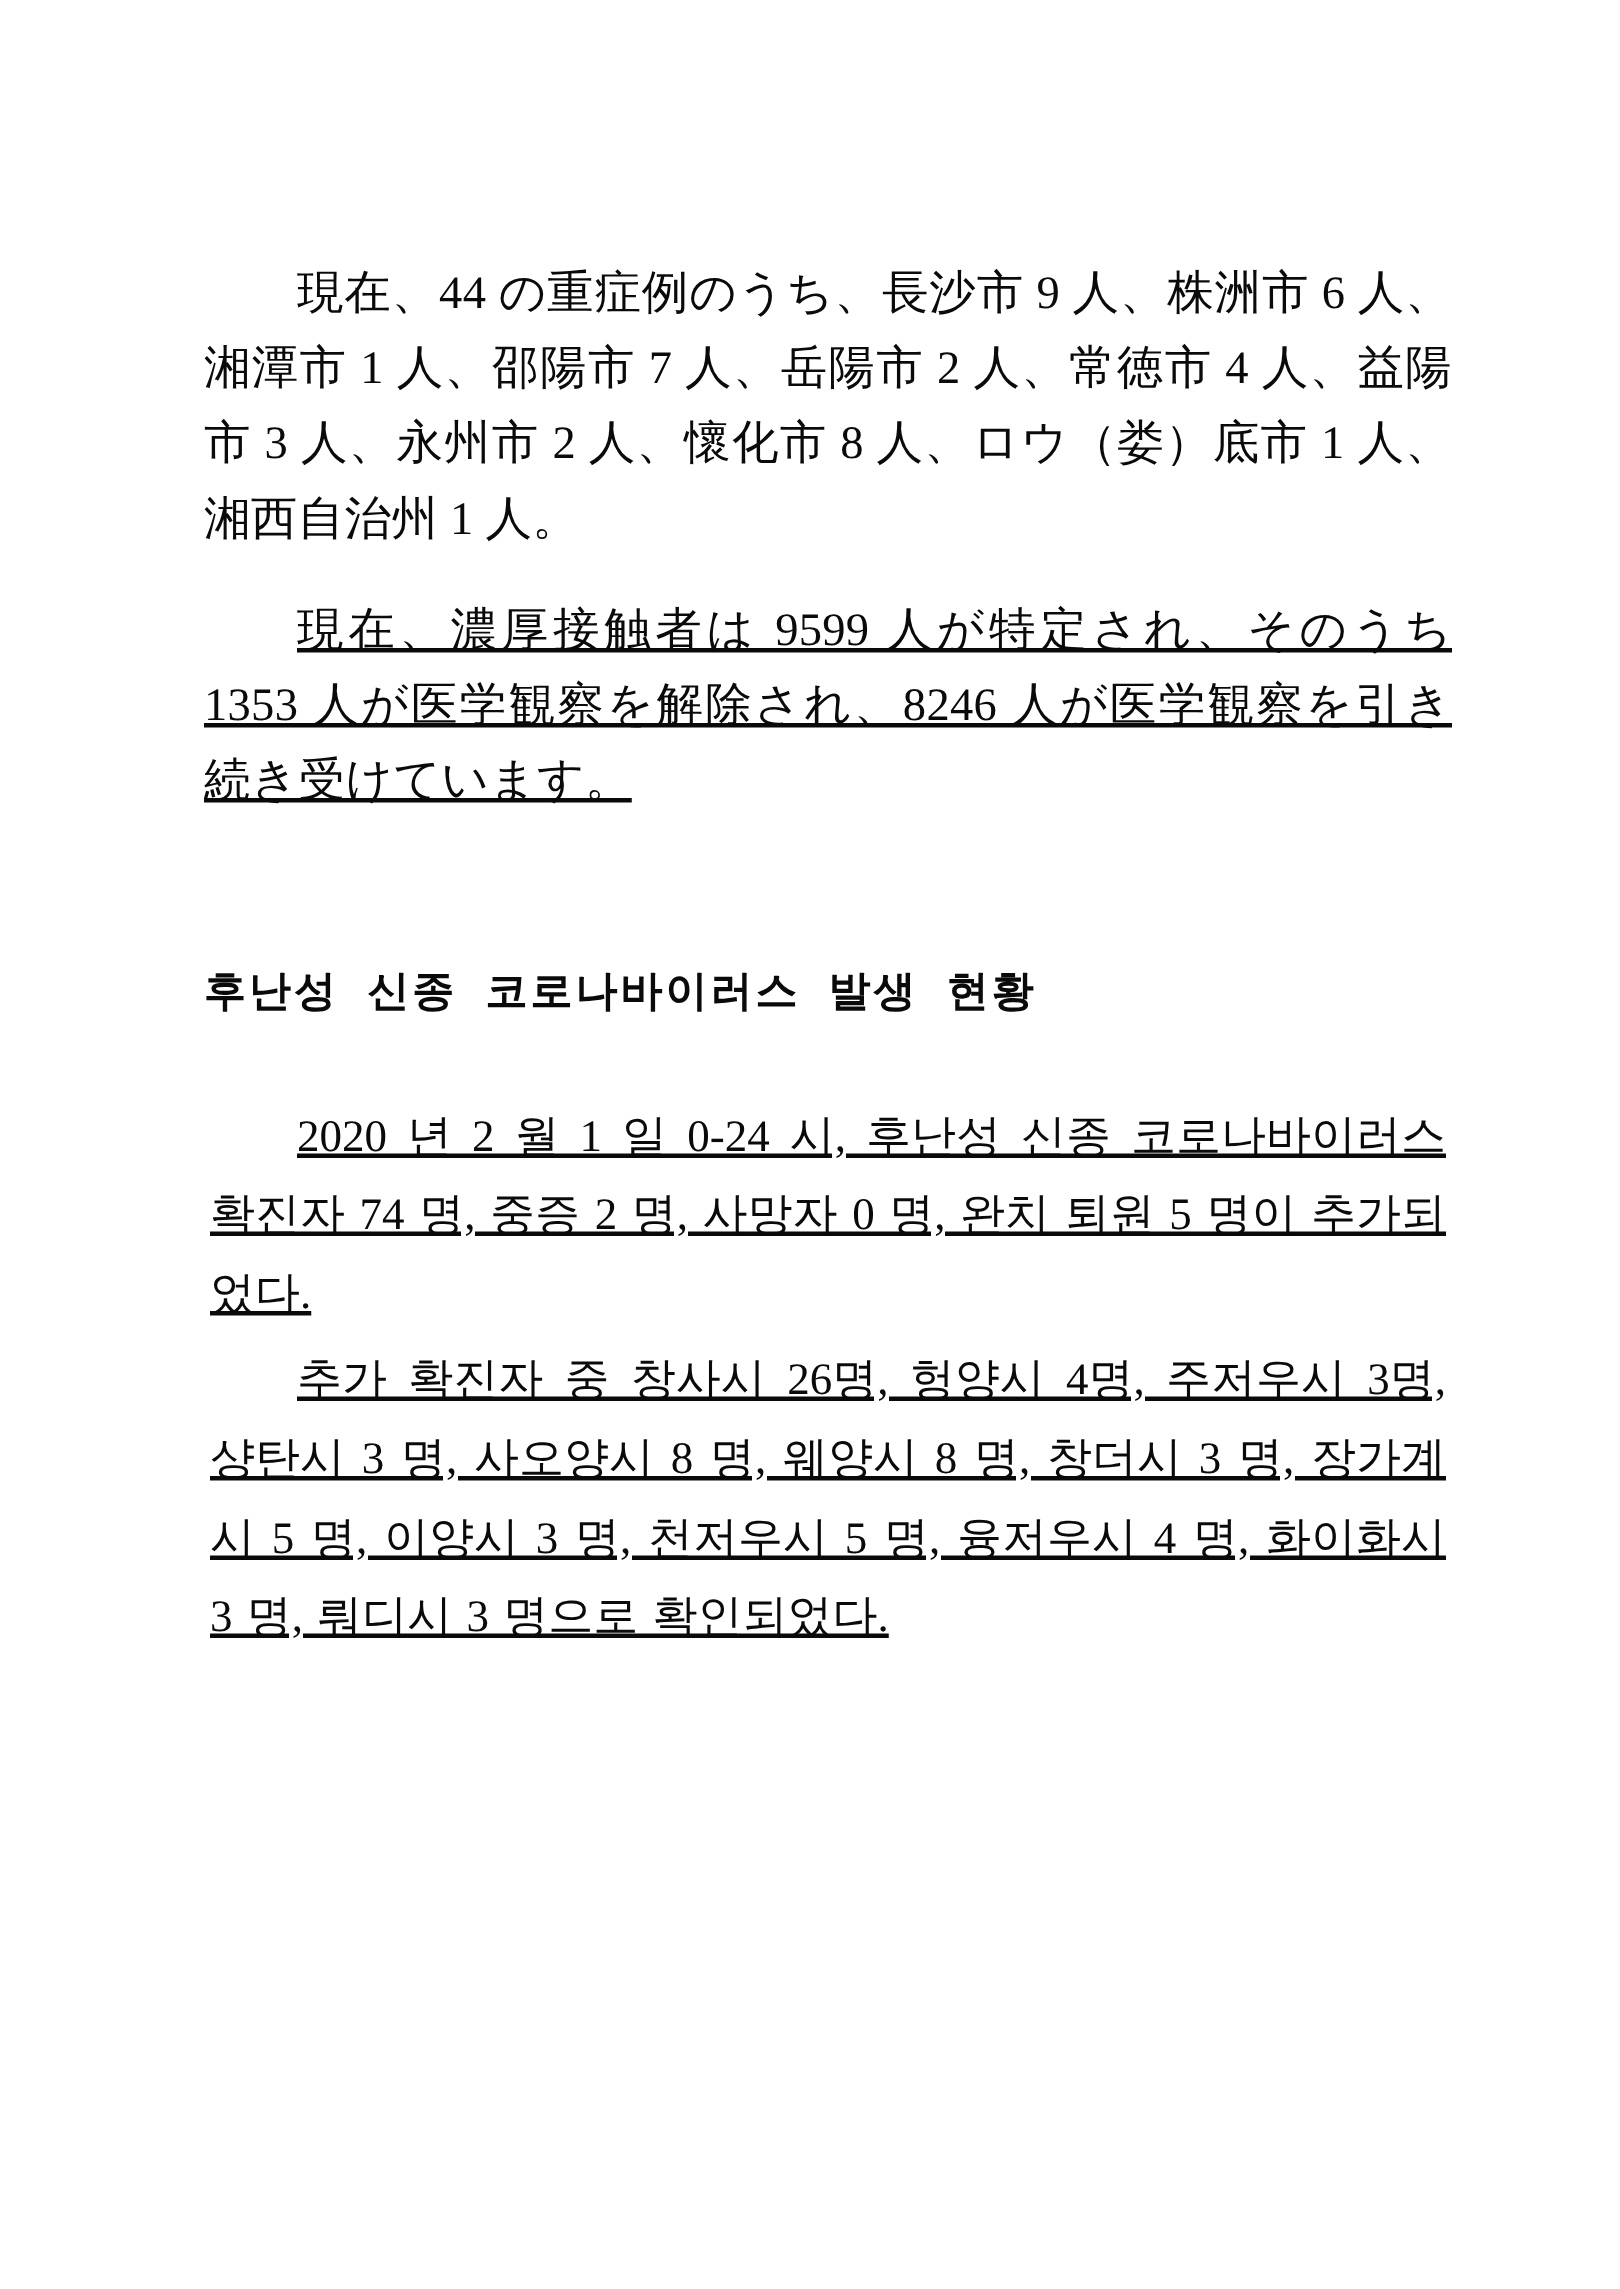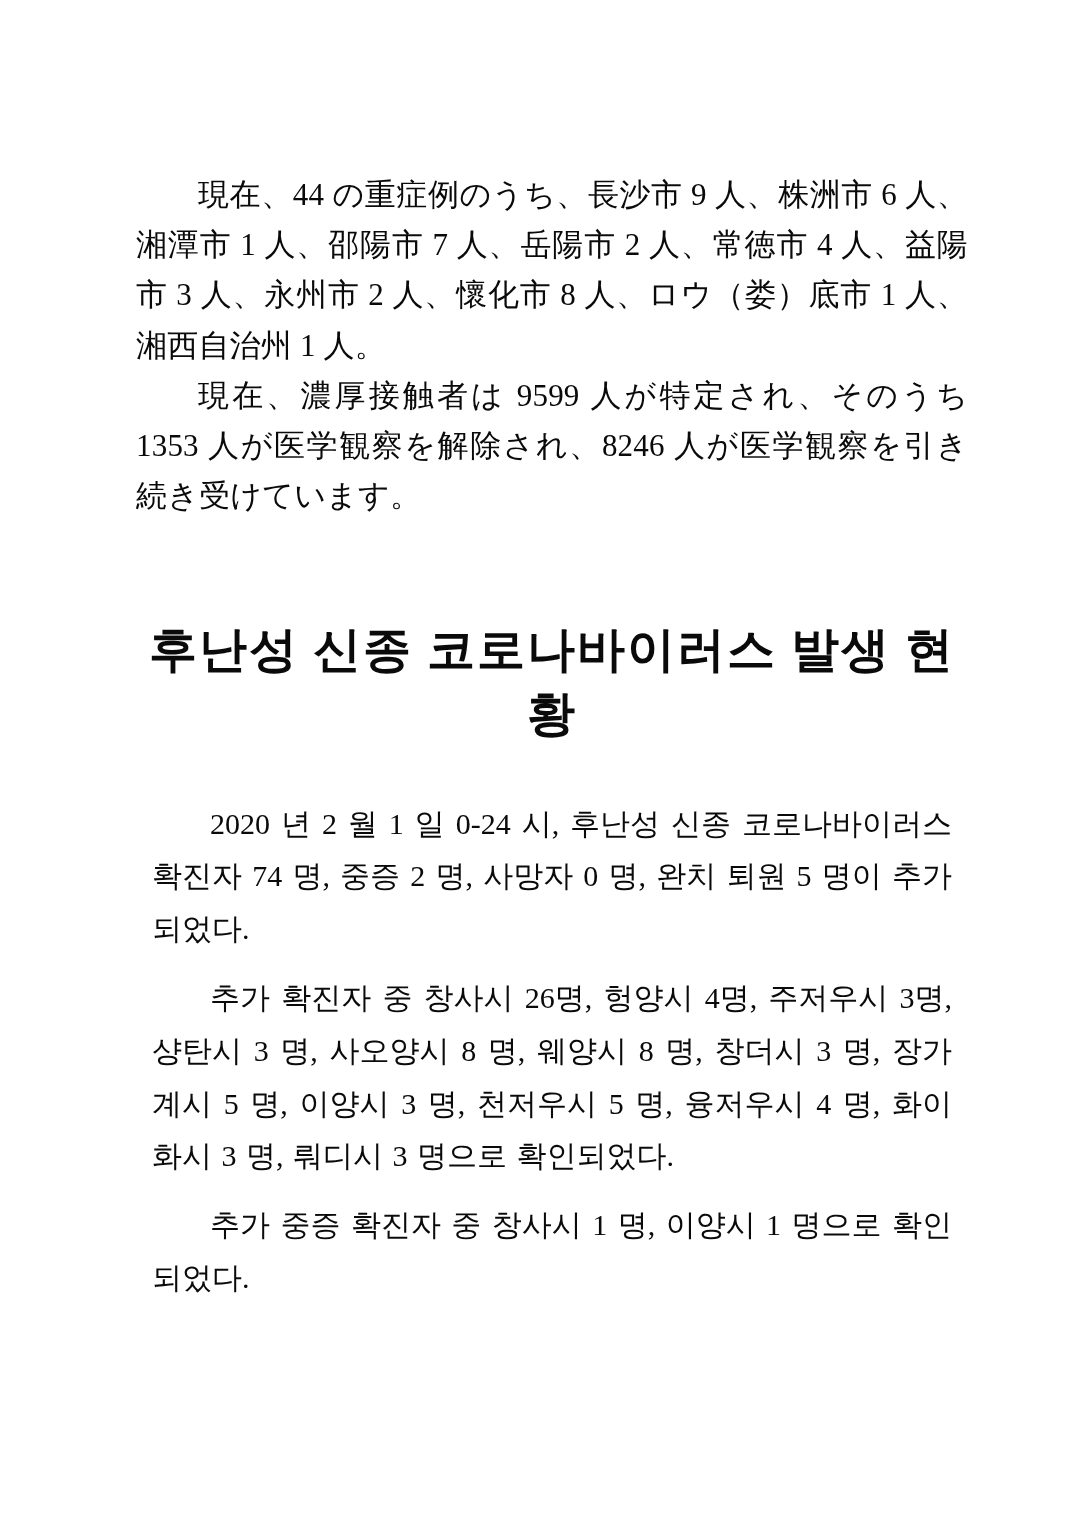--- a/index.html
+++ b/index.html
@@ -28,60 +28,60 @@
     line-height: 1.62;
     text-align: justify;
     text-justify: inter-character;
     letter-spacing: 0.2px;
   }
   .jp-para {
     margin: 0 0 0 0;
     text-indent: 62px;
   }
   .jp-para + .jp-para {
-    margin-top: 0;
+    margin-top: 24px;
+    text-decoration: underline;
   }
 
   
   .kr-heading {
     margin: 96px 0 0 0;
-    font-size: 48px;
+    font-size: 28px;
     font-weight: bold;
-    text-align: center;
     letter-spacing: 2px;
-    font-family: Liberation Serif, serif;
+    font-family: Liberation Mono, monospace;
   }
 
   
   .kr-block {
     margin-top: 52px;
     font-size: 30px;
     line-height: 1.76;
     text-align: justify;
     text-justify: inter-word;
   }
   .kr-para {
-    margin: 16px;
+    margin: 4px;
     text-indent: 58px;
+    text-decoration: underline;
   }
   .kr-para.spread {
     word-spacing: 2px;
   }
 </style>
 </head>
 <body>
 
 <div class="page">
 
   <section class="jp-block">
     <p class="jp-para">現在、44 の重症例のうち、長沙市 9 人、株洲市 6 人、湘潭市 1 人、邵陽市 7 人、岳陽市 2 人、常徳市 4 人、益陽市 3 人、永州市 2 人、懷化市 8 人、ロウ（娄）底市 1 人、湘西自治州 1 人。</p>
     <p class="jp-para">現在、濃厚接触者は 9599 人が特定され、そのうち 1353 人が医学観察を解除され、8246 人が医学観察を引き続き受けています。</p>
   </section>
 
   <h1 class="kr-heading">후난성 신종 코로나바이러스 발생 현황</h1>
 
   <section class="kr-block">
     <p class="kr-para spread">2020 년 2 월 1 일 0-24 시, 후난성 신종 코로나바이러스 확진자 74 명, 중증 2 명, 사망자 0 명, 완치 퇴원 5 명이 추가되었다.</p>
     <p class="kr-para spread">추가 확진자 중 창사시 26명, 헝양시 4명, 주저우시 3명, 샹탄시 3 명, 사오양시 8 명, 웨양시 8 명, 창더시 3 명, 장가계시 5 명, 이양시 3 명, 천저우시 5 명, 융저우시 4 명, 화이화시 3 명, 뤄디시 3 명으로 확인되었다.</p>
-    <p class="kr-para spread">추가 중증 확진자 중 창사시 1 명, 이양시 1 명으로 확인되었다.</p>
   </section>
 
 </div>
 
 </body></html>

